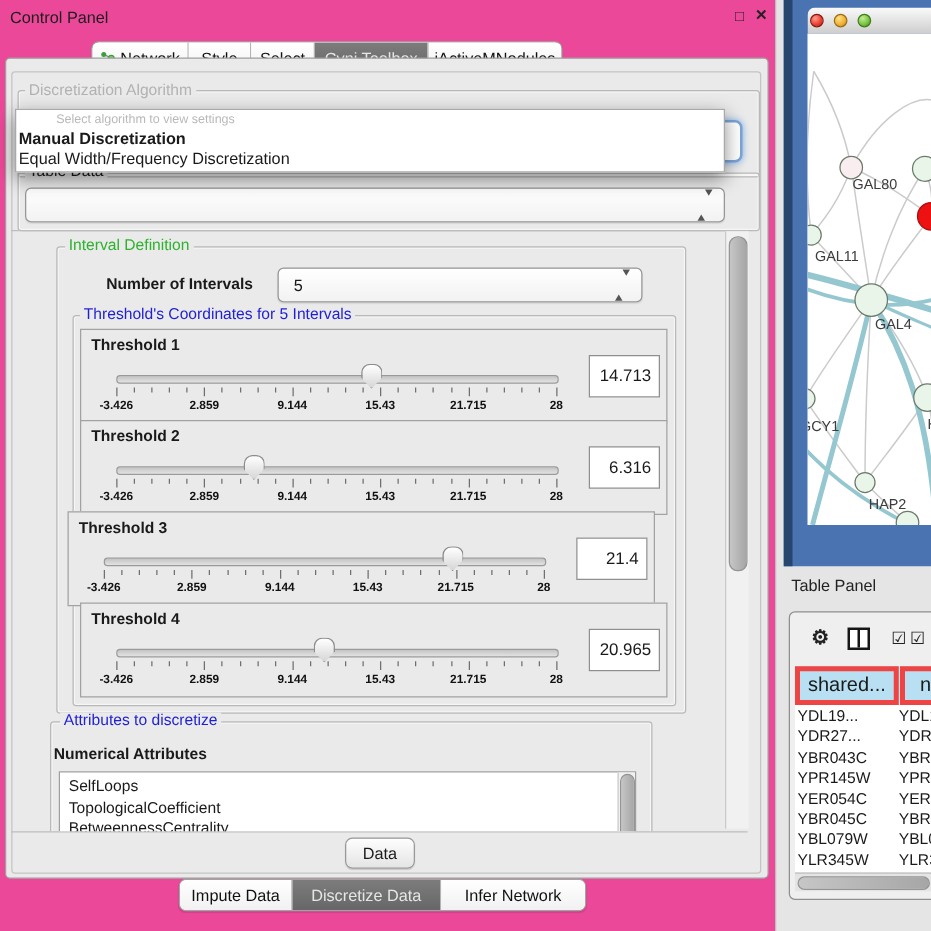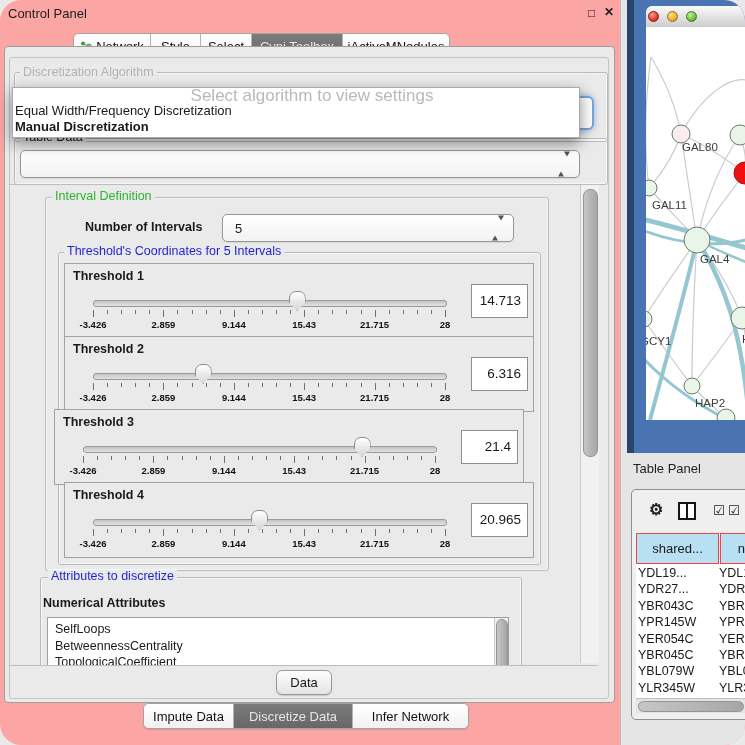--- a/index.html
+++ b/index.html
@@ -1,17 +1,17 @@
 <!DOCTYPE html>
 <html><head>
 <meta charset="utf-8">
 <style>
   html,body{margin:0;padding:0;background:#e9e9e9;}
   #app{position:relative;width:745px;height:745px;overflow:hidden;
-       font-family:"Liberation Sans",sans-serif;color:#1a1a1a;background:#fca5a5;border-radius:21px;}
+       font-family:"Liberation Sans",sans-serif;color:#1a1a1a;background:#ec4899;}
   .abs{position:absolute;}
   
   .titlebar-text{font-size:13px;color:#1d1d1d;}
   .win-icon{font-size:12px;color:#222;cursor:default;}
   .tabgroup{display:flex;border:1px solid #a3a3a3;border-radius:6px;background:#fdfdfd;
             overflow:hidden;height:24px;box-shadow:0 1px 1px rgba(0,0,0,.12);}
   .tabseg{display:flex;align-items:center;justify-content:center;font-size:13px;
           border-right:1px solid #b4b4b4;background:linear-gradient(#ffffff,#f1f1f1);
           color:#111;cursor:pointer;white-space:nowrap;}
   .tabseg:last-child{border-right:none;}
@@ -28,21 +28,21 @@
          box-shadow:0 1px 1px rgba(0,0,0,.08);}
   .combo .cv{padding-left:12px;white-space:nowrap;overflow:hidden;}
   .stepper{position:absolute;right:9px;top:50%;transform:translateY(-50%);}
   .tri-up{width:0;height:0;border-left:3.5px solid transparent;border-right:3.5px solid transparent;
           border-bottom:5px solid #555;}
   .tri-dn{width:0;height:0;border-left:3.5px solid transparent;border-right:3.5px solid transparent;
           border-top:5px solid #555;margin-top:2px;}
   
   #algo-popup{background:#fff;border:1px solid #a9a9a9;box-shadow:0 5px 14px rgba(0,0,0,.45);
               z-index:50;}
-  #algo-popup .hint{text-align:center;color:#b9b9b9;font-size:17px;line-height:15px;margin-left:32px;}
+  #algo-popup .hint{text-align:left;color:#b9b9b9;font-size:10px;line-height:15px;margin-left:32px;}
   #algo-popup .opt{font-size:13px;line-height:16px;padding-left:2px;cursor:pointer;white-space:nowrap;}
   #algo-popup .opt.sel{font-weight:700;}
   
   .thrbox{position:absolute;border:1px solid #a2a2a2;background:#eaeaea;}
   .thrlabel{position:absolute;left:8px;top:5px;font-size:12.5px;font-weight:700;}
   .track{position:absolute;height:5px;background:linear-gradient(#c4c4c4,#e2e2e2);
          border:1px solid #9a9a9a;border-radius:3px;cursor:pointer;}
   .thumb{position:absolute;width:15px;height:18px;background:linear-gradient(#ffffff,#d6d6d6);
          border:1px solid #8d8d8d;border-radius:7px 7px 3px 3px;cursor:grab;
          clip-path:polygon(0 0,100% 0,100% 55%,50% 100%,0 55%);}
@@ -58,21 +58,21 @@
   .vsb-thumb{position:absolute;background:linear-gradient(90deg,#c6c6c6,#a6a6a6);
              border:1px solid #949494;border-radius:7px;cursor:pointer;}
   .btn{position:absolute;background:linear-gradient(#fefefe,#e4e4e4);border:1px solid #999;
        border-radius:6px;font-size:13px;display:flex;align-items:center;justify-content:center;
        cursor:pointer;box-shadow:0 1px 1px rgba(0,0,0,.15);}
   
   #right-col{border-left:1px solid #bdbdbd;background:#e5e5e5;}
   .light{position:absolute;width:11px;height:11px;border-radius:50%;cursor:pointer;}
   .node-label{font-family:"Liberation Sans",sans-serif;font-size:11.5px;fill:#3c3c3c;}
   .tp-text{font-size:13px;color:#222;}
-  .hcell{position:absolute;background:#b9e0f2;border:1px solid #ef4444;font-size:13px;
+  .hcell{position:absolute;background:#b9e0f2;border:4px solid #ef4444;font-size:16px;
          display:flex;align-items:center;justify-content:center;box-sizing:border-box;cursor:pointer;}
   .trow{position:absolute;left:0;width:100%;font-size:12.5px;line-height:16.4px;cursor:pointer;
         white-space:nowrap;}
   .trow .c2{position:absolute;left:83px;top:0;}
   .toolglyph{position:absolute;color:#222;cursor:pointer;}
 </style>
 </head>
 <body>
 
 <div id="app">
@@ -111,22 +111,22 @@
     <div class="abs panel2" style="left:9px;top:57px;width:598px;height:640px;"></div>
 
     <div class="abs etched" style="left:14px;top:72px;width:592px;height:68px;"></div>
     <span class="grouptitle t-gray" style="left:20px;top:66px;">Discretization Algorithm</span>
     <div class="abs" style="left:20px;top:96px;width:570px;height:30px;border-radius:6px;background:#fff;
                 border:2px solid #7aa5d8;box-shadow:0 0 6px #8ab4e8;"></div>
 
     <div id="algo-popup" class="abs" style="left:12px;top:87px;width:566px;height:49px;">
       <div class="hint">Select algorithm to view settings</div>
       <div id="algo-options">
+          <div class="opt sel">Manual Discretization</div>
           <div class="opt">Equal Width/Frequency Discretization</div>
-          <div class="opt sel">Manual Discretization</div>
         </div>
     </div>
 
     <div class="abs etched" style="left:14px;top:138px;width:592px;height:45px;"></div>
     <span class="grouptitle t-black" style="left:20px;top:131px;">Table Data</span>
     <div class="combo" style="left:20px;top:150px;width:558px;height:26px;">
       <span class="stepper"><span class="tri-up"></span><span class="tri-dn"></span></span>
     </div>
 
     <div class="abs" style="left:9px;top:184px;width:589px;height:480px;overflow:hidden;border-top:1px solid #bdbdbd;border-bottom:1px solid #bdbdbd;">
@@ -295,22 +295,22 @@
             <div class="valbox" style="left: 406px; top: 20px; width: 57px; height: 34px;">20.965</div>
           </div>
         </div>
 
       <div class="abs etched" style="left:31px;top:392px;width:480px;height:150px;"></div>
       <span class="grouptitle" style="left:39px;top:385px;color:#1f1fd4;">Attributes to discretize</span>
       <span class="abs" style="left:34px;top:411px;font-size:12.5px;font-weight:700;">Numerical Attributes</span>
       <div class="listbox" style="left:38px;top:432px;width:462px;height:75px;padding-top:3px;box-sizing:border-box;">
         <div id="attr-items">
             <div class="listitem">SelfLoops</div>
+            <div class="listitem">TopologicalCoefficient</div>
             <div class="listitem">BetweennessCentrality</div>
-            <div class="listitem">TopologicalCoefficient</div>
           </div>
         <div class="vsb-track" style="right:0;top:0;width:13px;height:73px;">
           <div class="vsb-thumb" style="left:1px;top:1px;width:10px;height:68px;"></div>
         </div>
       </div>
     </div>
 
     <div class="vsb-track abs" style="left:580px;top:185px;width:18px;height:478px;">
       <div class="vsb-thumb" style="left:2px;top:4px;width:13px;height:266px;"></div>
     </div>

